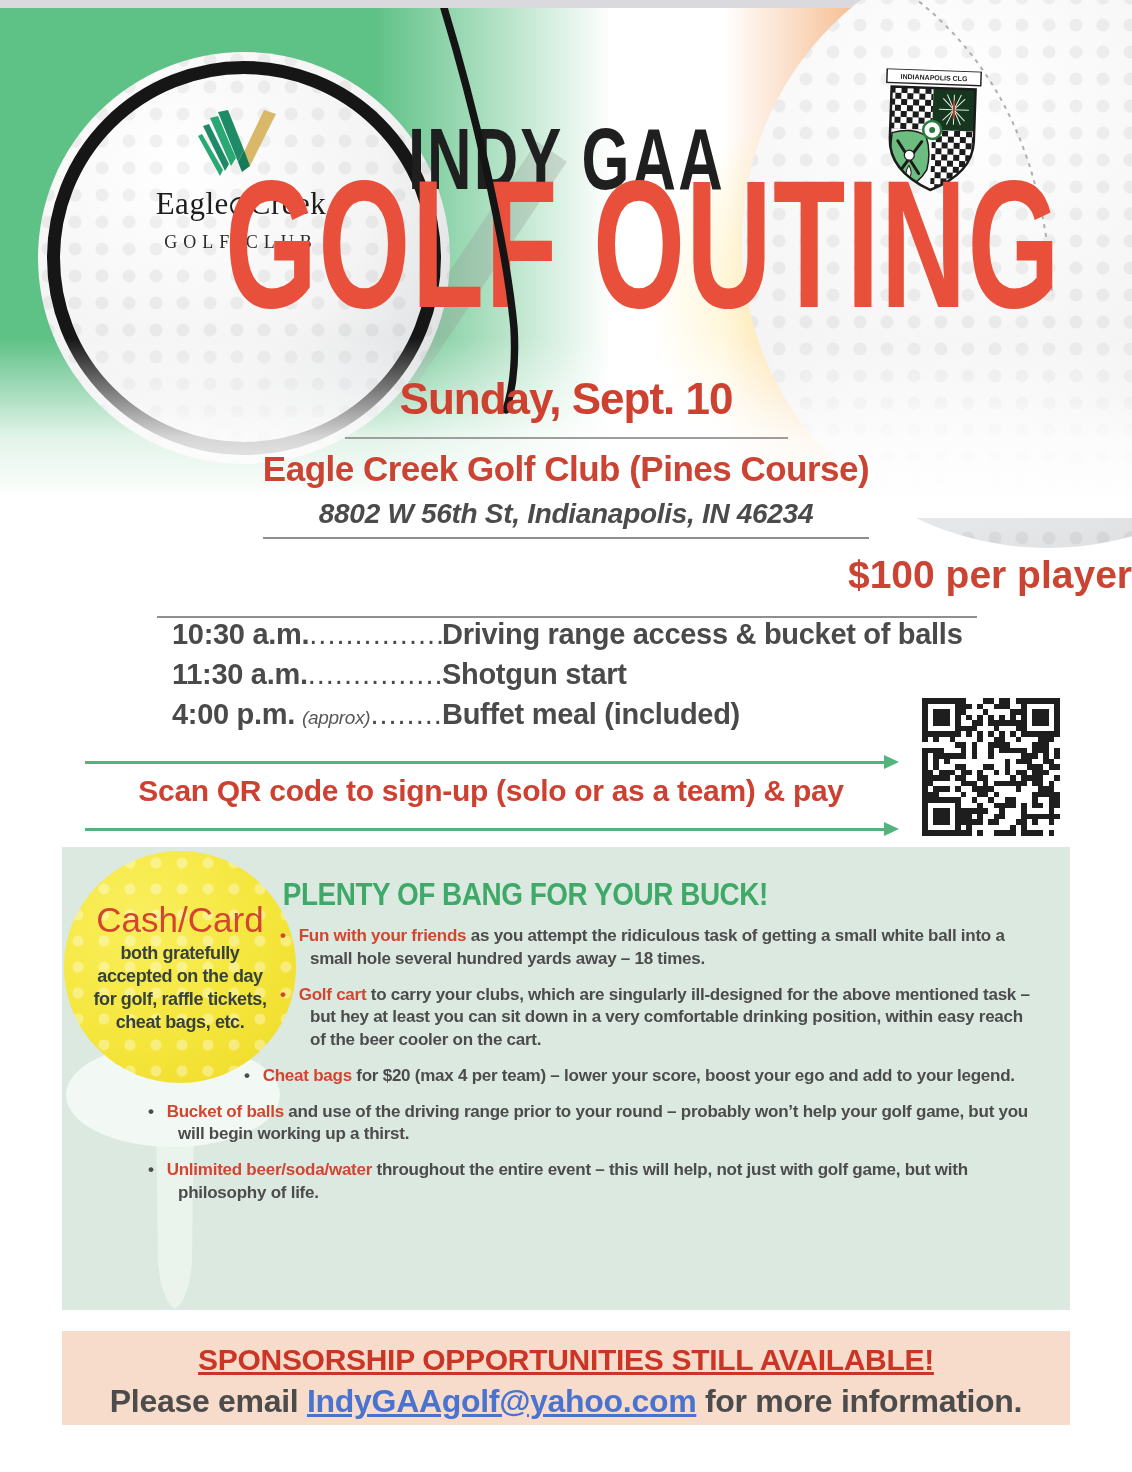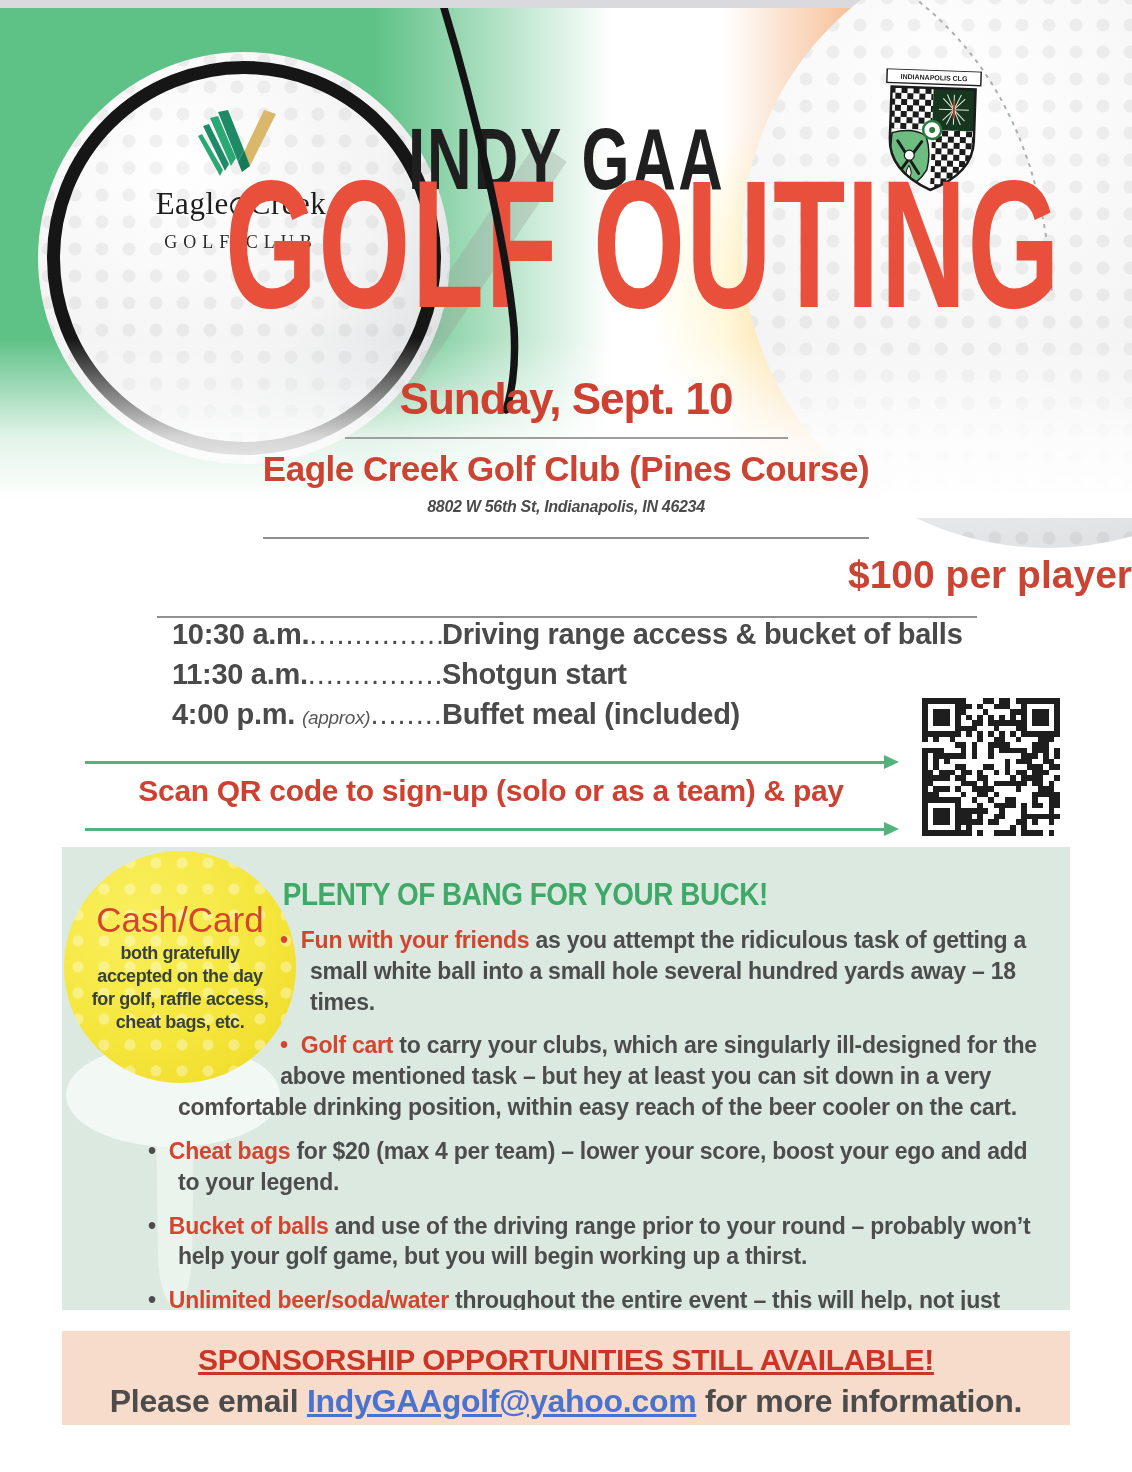--- a/index.html
+++ b/index.html
@@ -57,21 +57,21 @@
 
   .date-line{position:absolute;left:0;right:0;top:366px;text-align:center;z-index:6;
     font-size:44px;font-weight:bold;color:#ce4130;letter-spacing:-1px;}
   .rule{position:absolute;height:0;border-top:2px solid #9e9e9e;z-index:6;}
   .rule-1{left:345px;top:429px;width:443px;}
   .rule-2{left:263px;top:529px;width:606px;border-top-color:#8f8f8f;}
   .rule-3{left:157px;top:608px;width:820px;border-top-color:#8f8f8f;}
   .venue-line{position:absolute;left:0;right:0;top:441px;text-align:center;z-index:6;
     font-size:35px;font-weight:bold;color:#cb4433;letter-spacing:-.5px;}
   .address-line{position:absolute;left:0;right:0;top:490px;text-align:center;z-index:6;
-    font-size:16px;font-style:italic;font-weight:bold;color:#4b4b4b;letter-spacing:-.3px;}
+    font-size:28px;font-style:italic;font-weight:bold;color:#4b4b4b;letter-spacing:-.3px;}
   .price-line{position:absolute;left:0;right:0;top:545px;text-align:right;z-index:6;
     font-size:39px;font-weight:bold;color:#cb4433;}
 
   
   .schedule{position:absolute;left:172px;top:618px;width:880px;z-index:6;color:#4a4a4a;}
   .s-row{display:flex;align-items:baseline;height:40px;font-size:29px;font-weight:bold;letter-spacing:-.3px;}
   .s-left{flex:0 0 270px;display:flex;align-items:baseline;overflow:hidden;white-space:nowrap;}
   .s-note{font-size:19px;font-style:italic;font-weight:normal;margin-left:7px;color:#585858;}
   .s-dots{flex:1;overflow:hidden;white-space:nowrap;letter-spacing:1px;font-weight:normal;}
   .s-desc{white-space:nowrap;}
@@ -97,21 +97,21 @@
     display:flex;flex-direction:column;justify-content:center;align-items:center;text-align:center;
     background:
       radial-gradient(circle at 14px 12px, rgba(255,255,255,.35) 5px, transparent 6px),
       radial-gradient(circle at 32% 28%, #f9ef5e 0%, #f5e63c 55%, #eed925 100%);
     background-size:26px 26px,100% 100%;}
   .cash-title{font-size:35px;font-weight:normal;color:#d4452f;margin-bottom:2px;}
   .cash-line{font-size:18px;line-height:1.27;color:#36423b;font-weight:bold;letter-spacing:-.4px;}
   .panel-heading{position:relative;z-index:2;margin:6px 0 12px;font-size:31px;font-weight:bold;
     color:#3fa968;letter-spacing:-.5px;transform:scaleX(.9);transform-origin:left center;white-space:nowrap;}
   .bullets{position:relative;z-index:2;}
-  .bullet{margin:0 0 13px;font-size:23px;line-height:1.34;color:#4c4c4c;letter-spacing:-.25px;
+  .bullet{margin:0 0 13px;font-size:17px;line-height:1.34;color:#4c4c4c;letter-spacing:-.25px;
     padding-left:30px;text-indent:-30px;font-weight:bold;}
   .bullet .dot{margin-right:13px;}
   .bullet .dot-red{color:#d4452f;}
   .bullet .dot-dark{color:#4c4c4c;}
   .bullet .lead{color:#d4452f;font-weight:bold;}
   .bullet .rest{font-weight:bold;color:#4c4c4c;}
 
   
   .sponsor{position:absolute;left:62px;top:1331px;width:1008px;height:94px;background:#f7dccb;
     text-align:center;box-sizing:border-box;padding-top:12px;}
@@ -596,21 +596,21 @@
     <svg class="tee-art" width="178" height="256" viewBox="0 0 178 256">
       <path d="M2,6 C30,40 60,54 89,54 C118,54 148,40 176,6 C160,34 130,58 108,66 L106,206 C105,232 98,250 89,256 C80,250 73,232 72,206 L70,66 C48,58 18,34 2,6 Z" fill="#eaf3ec"></path>
     </svg>
     <div class="tee-cup"></div>
 
     <div class="cash-ball">
       <div class="cash-title">Cash/Card</div>
       <div id="badge-lines">
           <div class="cash-line">both gratefully</div>
           <div class="cash-line">accepted on the day</div>
-          <div class="cash-line">for golf, raffle access,</div>
+          <div class="cash-line">for golf, raffle tickets,</div>
           <div class="cash-line">cheat bags, etc.</div>
         </div>
     </div>
 
     <div class="panel-heading">PLENTY OF BANG FOR YOUR BUCK!</div>
     <div class="bullets" id="bullets">
         <p class="bullet"><span class="dot dot-red">•</span><span class="lead">Fun with your friends</span><span class="rest"> as you attempt the ridiculous task of getting a small white ball into a small hole several hundred yards away – 18 times.</span></p>
         <p class="bullet"><span class="dot dot-red">•</span><span class="lead">Golf cart</span><span class="rest"> to carry your clubs, which are singularly ill-designed for the above mentioned task – but hey at least you can sit down in a very comfortable drinking position, within easy reach of the beer cooler on the cart.</span></p>
         <p class="bullet"><span class="dot dot-dark">•</span><span class="lead">Cheat bags</span><span class="rest"> for $20 (max 4 per team) – lower your score, boost your ego and add to your legend.</span></p>
         <p class="bullet"><span class="dot dot-dark">•</span><span class="lead">Bucket of balls</span><span class="rest"> and use of the driving range prior to your round – probably won’t help your golf game, but you will begin working up a thirst.</span></p>

